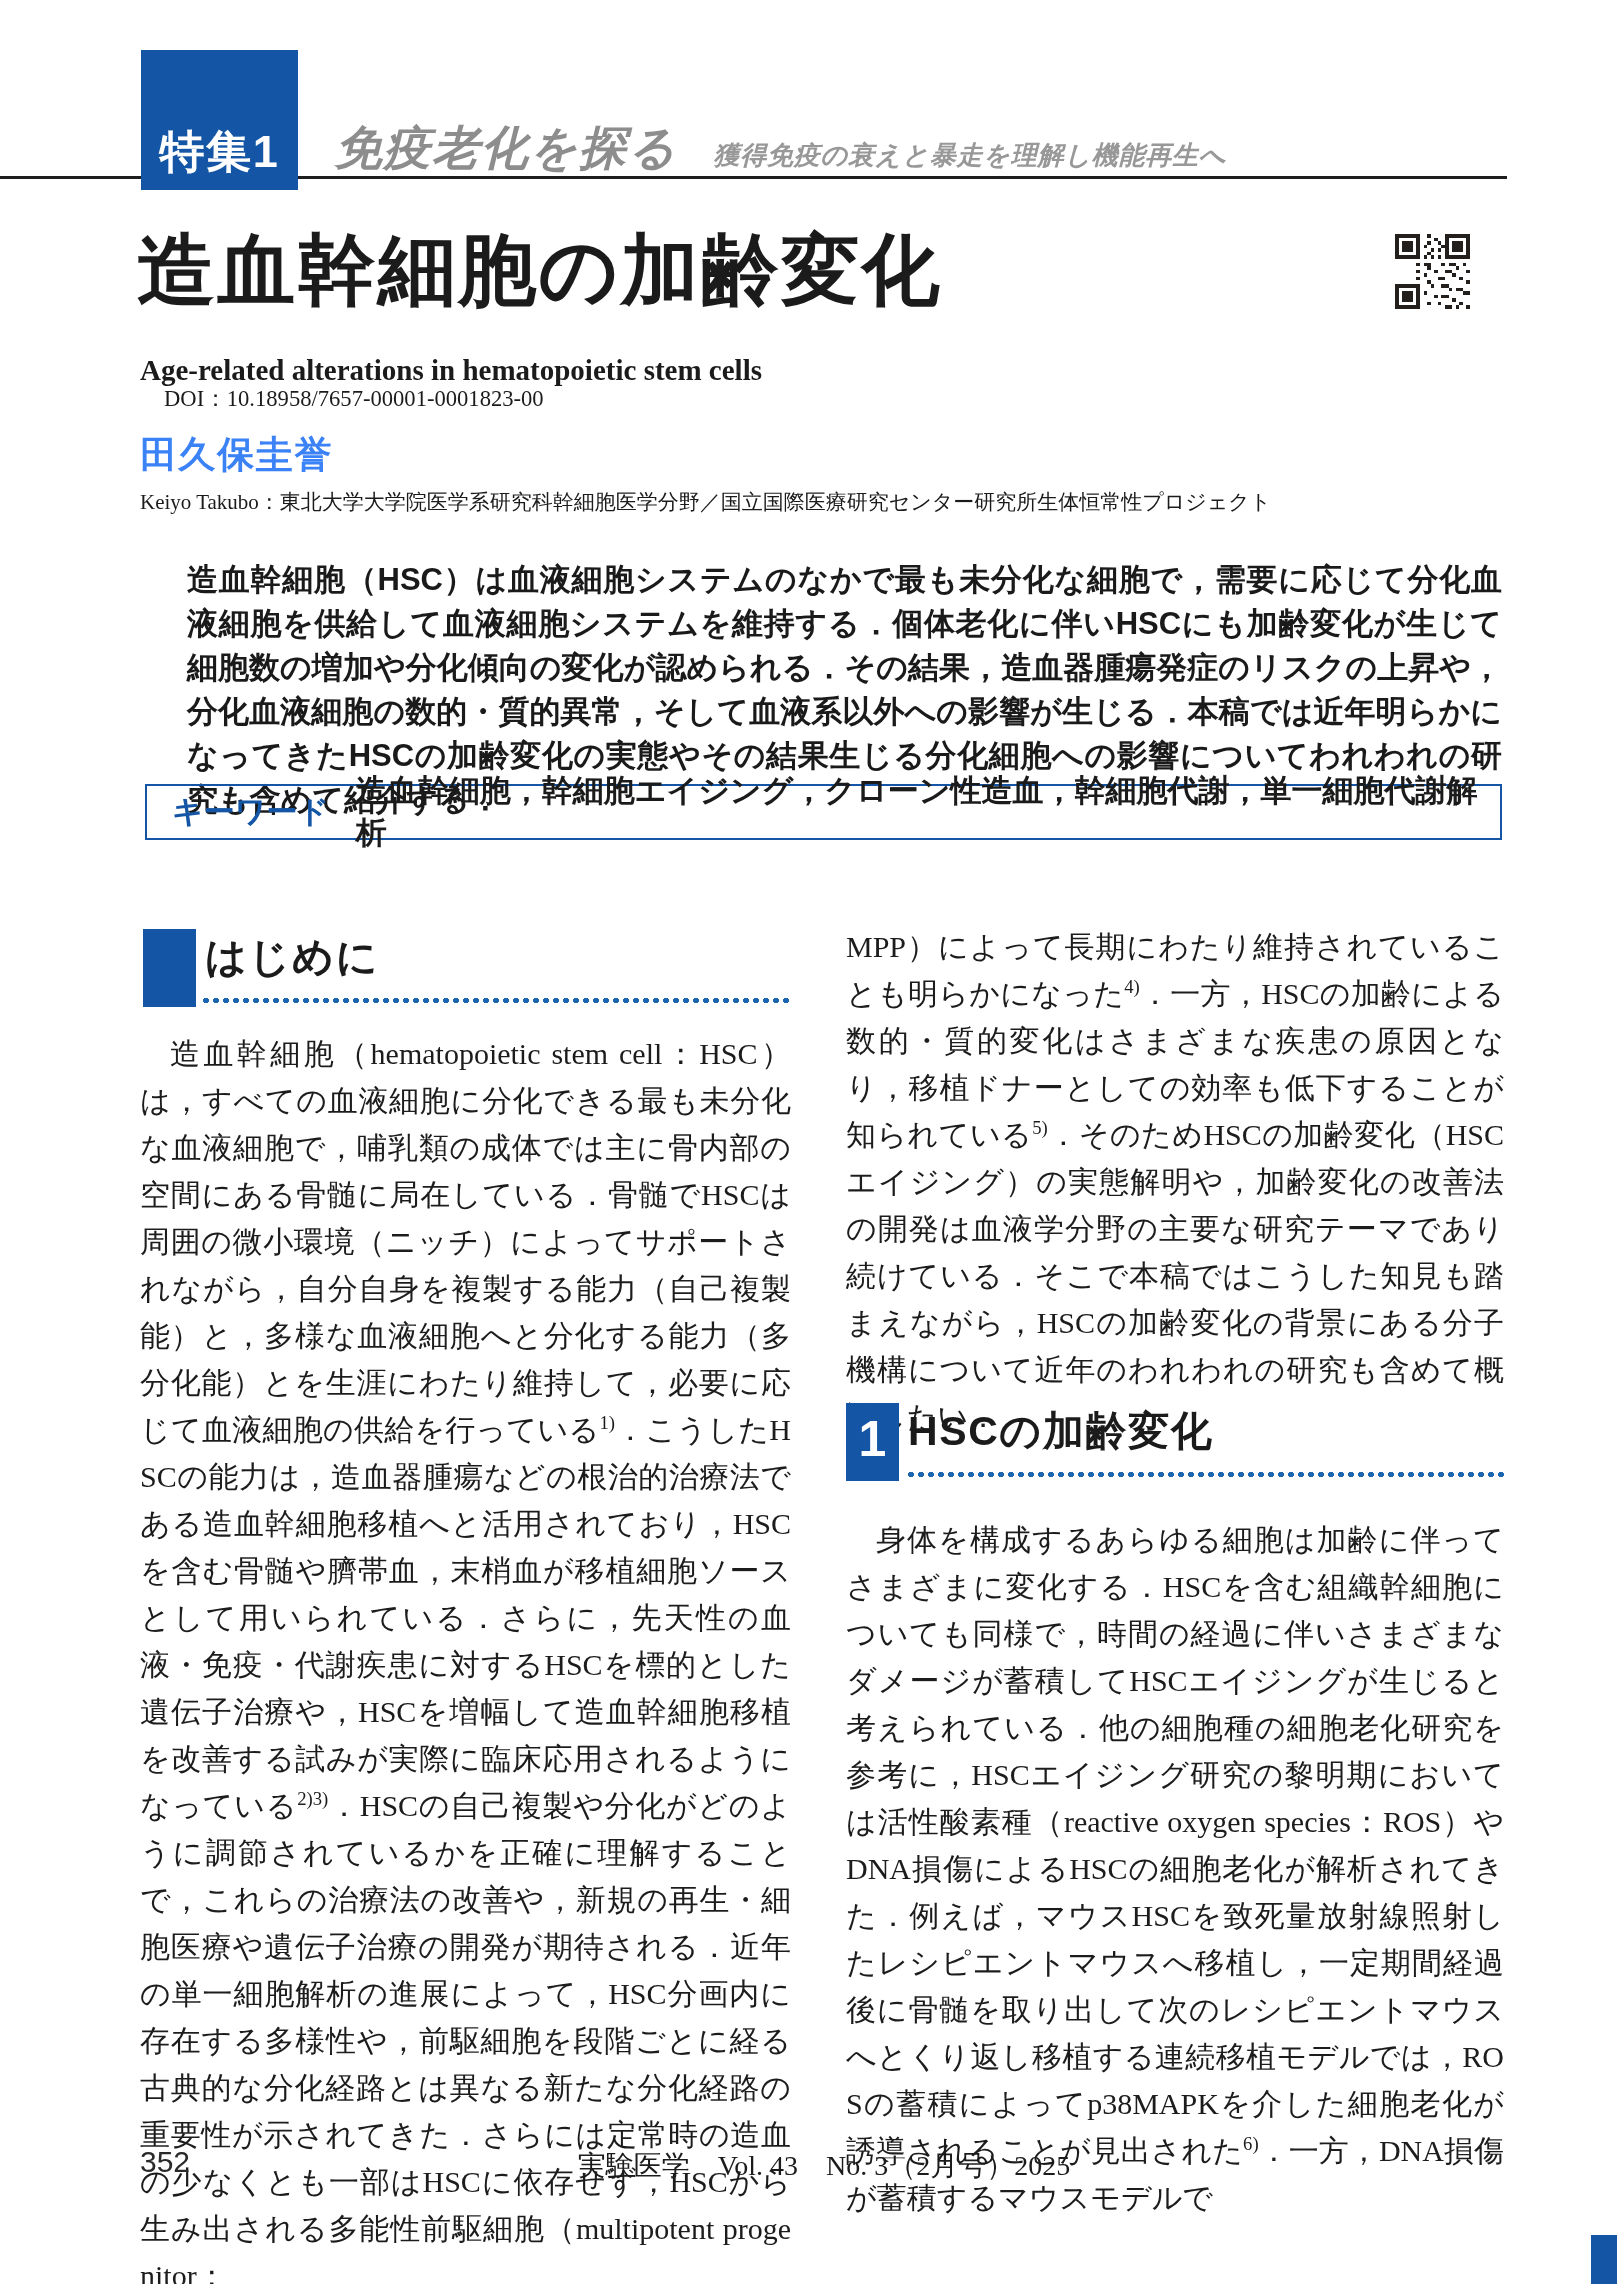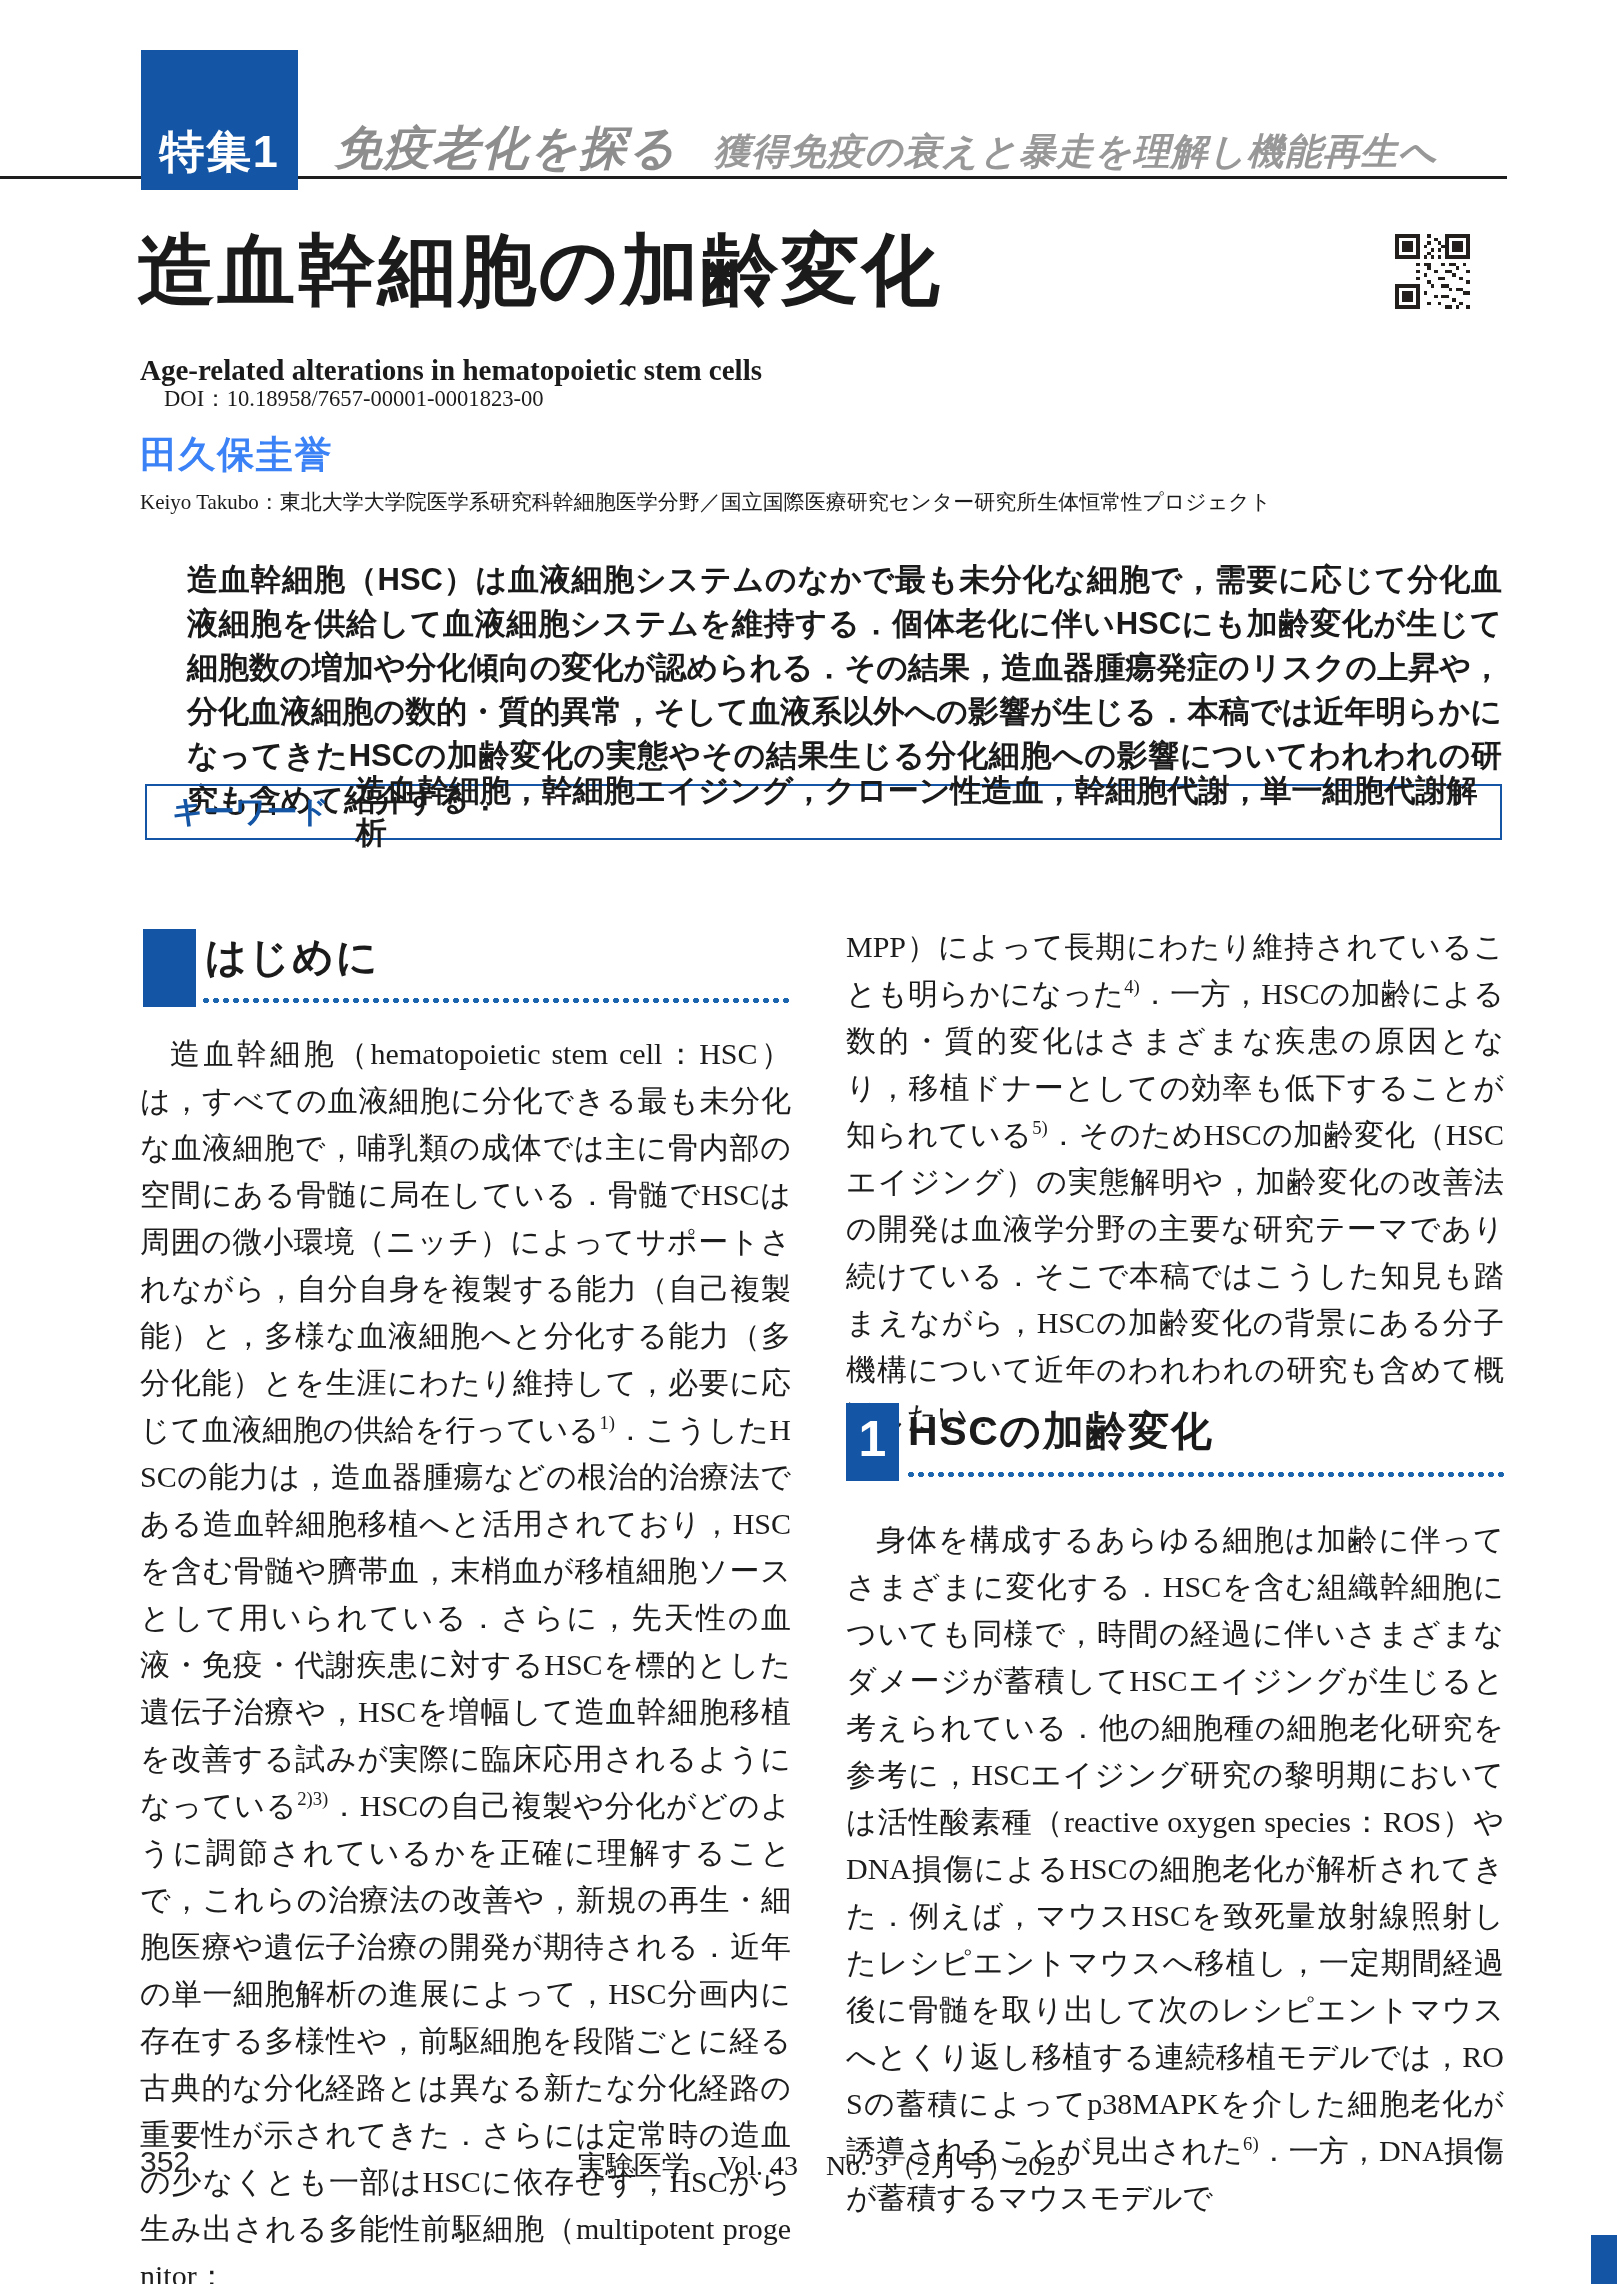--- a/index.html
+++ b/index.html
@@ -6,21 +6,21 @@
   .page{position:relative;width:1618px;height:2284px;background:#ffffff;overflow:hidden;
         font-family:"Liberation Sans",sans-serif;color:#1b1b1b;}
 
   
   .header-rule{position:absolute;left:0;top:176px;width:1507px;height:3.1px;background:#1e1e1e;}
   .feature-badge{position:absolute;left:141px;top:50px;width:157px;height:140px;background:#1456a5;
         display:flex;align-items:flex-end;justify-content:center;padding-bottom:7.8px;box-sizing:border-box;}
   .feature-badge span{color:#ffffff;font-size:45px;font-weight:bold;letter-spacing:1.6px;}
   .series-line{position:absolute;left:335px;top:117px;width:1169px;display:flex;align-items:baseline;gap:36px;font-style:italic;}
   .series-title{font-size:47px;font-weight:bold;color:#8d8d8d;letter-spacing:1.6px;}
-  .series-subtitle{font-size:37px;font-weight:bold;color:#989898;letter-spacing:0.8px;}
+  .series-subtitle{font-size:26px;font-weight:bold;color:#989898;letter-spacing:0.8px;}
 
   
   .article-title{position:absolute;left:137px;top:222px;margin:0;font-size:78px;font-weight:bold;
         color:#1b1b1b;letter-spacing:2.3px;line-height:1.25;}
   .article-title-en{position:absolute;left:140px;top:354px;font-family:"Liberation Serif",serif;
         font-size:29px;font-weight:bold;color:#1b1b1b;}
   .article-doi{position:absolute;left:140px;top:383px;font-family:"Liberation Serif",serif;
         font-size:22.6px;color:#1b1b1b;margin-left:24px;}
   .qr{position:absolute;left:1395px;top:234px;width:75px;height:75px;}
 

